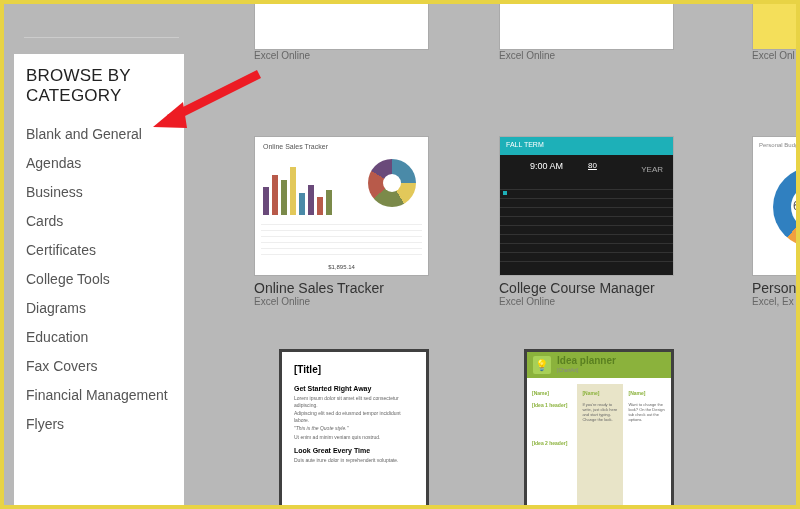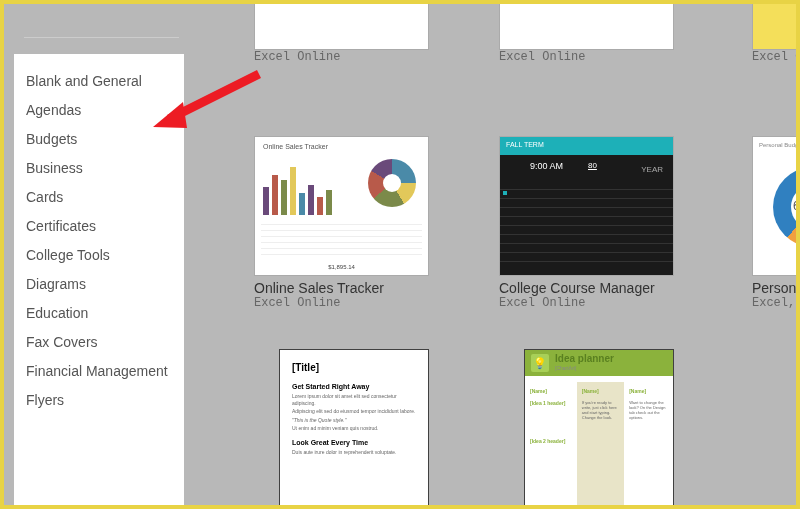--- a/index.html
+++ b/index.html
@@ -60,42 +60,42 @@
     .template {
       position: absolute;
     }
     .thumb {
       border: 1px solid #aaa;
       background: #fff;
       overflow: hidden;
       position: relative;
     }
     .tlabel { font-size: 14px; color: #333; margin-top: 4px; }
-    .tsub { font-size: 12px; color: #666; font-family: Liberation Mono, monospace; }
+    .tsub { font-size: 10px; color: #666; }
 
     
     .t-r1c1 { left: 0; top: 26px; width: 175px; }
     .t-r1c2 { left: 245px; top: 26px; width: 175px; }
     .t-r1c3 { left: 498px; top: 26px; width: 175px; }
     .t-r1c1 .thumb, .t-r1c2 .thumb, .t-r1c3 .thumb {
       position: absolute; left:0; top:-120px; width: 175px; height: 140px;
     }
     .t-r1c3 .thumb { background: #f4df5a; }
 
     
     .t-r2c1 { left: 0; top: 132px; width: 162px; }
     .t-r2c2 { left: 245px; top: 132px; width: 175px; }
     .t-r2c3 { left: 498px; top: 132px; width: 150px; }
     .thumb2 { width: 175px; height: 140px; }
     .t-r2c3 .thumb2 { width: 150px; }
 
     
     .t-r3c1 { left: 25px; top: 345px; width: 150px; }
     .t-r3c2 { left: 270px; top: 345px; width: 150px; }
-    .thumb3 { width: 150px; height: 160px; border:1px solid #404040; background:#fff; position:relative; overflow:hidden;}
+    .thumb3 { width: 150px; height: 160px; border:3px solid #404040; background:#fff; position:relative; overflow:hidden;}
     .ost-title { position:absolute; left:8px; top:6px; font-size:7px; color:#555;}
     .ost-bars { position:absolute; left:8px; top:20px; width:78px; height:58px; display:flex; align-items:flex-end; gap:3px;}
     .ost-bars div { width:6px; }
     .ost-pie { position:absolute; right:12px; top:22px; width:48px; height:48px; border-radius:50%;
       background: conic-gradient(#4a8aa8 0 90deg, #e2c85a 90deg 150deg, #7b8a4a 150deg 230deg, #b85a4a 230deg 300deg, #6a4a7a 300deg 360deg);}
     .ost-pie::after{content:"";position:absolute;left:15px;top:15px;width:18px;height:18px;background:#fff;border-radius:50%;}
     .ost-table { position:absolute; left:6px; right:6px; top:82px; height:50px;}
     .ost-table .row { height:6px; border-bottom:1px solid #eee;}
     .ost-total{ position:absolute; left:50%; transform:translateX(-50%); bottom:5px; font-size:6px; color:#444;}
 
@@ -134,24 +134,27 @@
     .ip-right{width:33%;background:#fff;padding:6px 5px;font-size:4px;color:#666;}
     .ip-lab{font-size:5px;color:#8bb23c;font-weight:bold;margin-bottom:6px;}
     .ip-idea{font-size:5px;color:#8bb23c;font-weight:bold;margin:6px 0;}
   </style>
 </head>
 <body>
 
 <div class="frame">
   <div class="sidebar-divider"></div>
   <div class="sidebar">
+    <div class="sidebar-title">
+      <span>BROWSE BY</span><br>
+      <span>CATEGORY</span>
+    </div>
     <ul class="category-list">
       <li class="category-item">Blank and General</li>
       <li class="category-item">Agendas</li>
-      <li class="category-item">Budgets</li>
       <li class="category-item">Business</li>
       <li class="category-item">Cards</li>
       <li class="category-item">Certificates</li>
       <li class="category-item">College Tools</li>
       <li class="category-item">Diagrams</li>
       <li class="category-item">Education</li>
       <li class="category-item">Fax Covers</li>
       <li class="category-item">Financial Management</li>
       <li class="category-item">Flyers</li>
     </ul>

